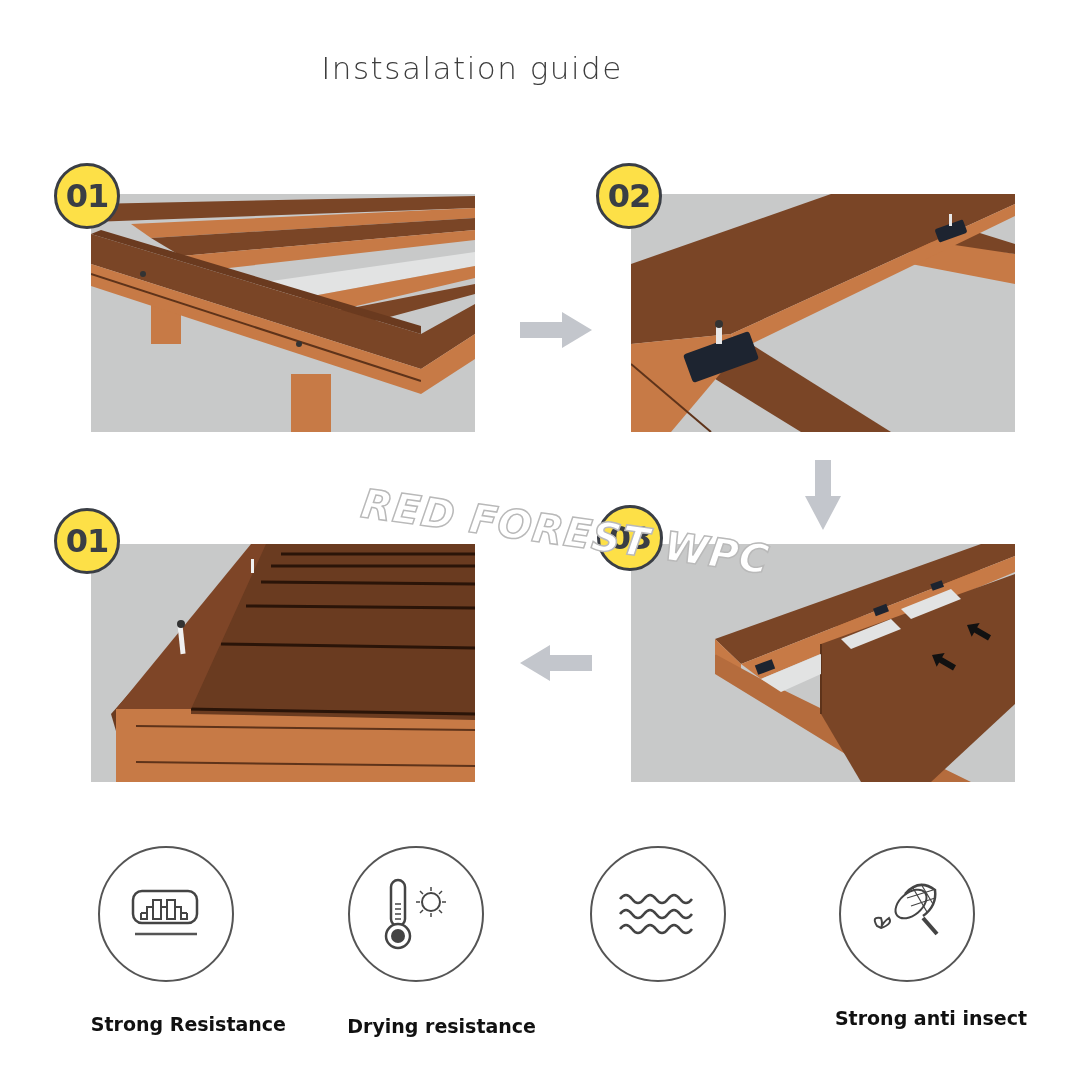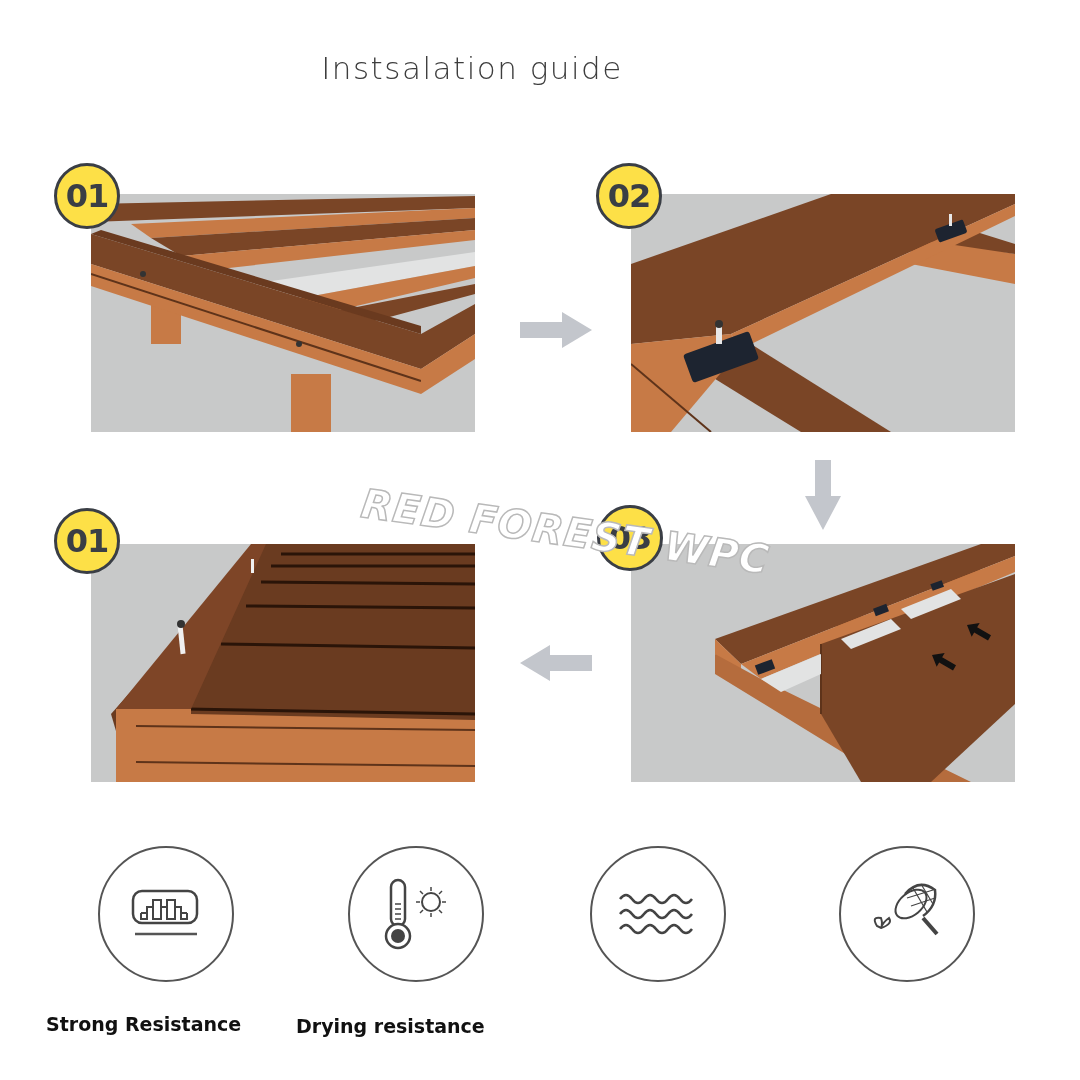--- a/index.html
+++ b/index.html
@@ -3,21 +3,21 @@
 <meta charset="utf-8">
 <style>
   html, body { margin: 0; padding: 0; background: #ffffff; }
   body { width: 1080px; height: 1080px; position: relative; overflow: hidden; font-family: "DejaVu Sans", sans-serif; }
   .title { position: absolute; left: 0; width: 944px; top: 50px; text-align: center; font-family: "DejaVu Sans", sans-serif; font-weight: 300; font-size: 31px; letter-spacing: 1.5px; color: #3d3d3d; }
   .panel { position: absolute; background: #c8c9c9; overflow: hidden; }
   .panel svg { display: block; }
   .step-badge { position: absolute; width: 66px; height: 66px; border: 3px solid #3a3e45; border-radius: 50%; background: #fde047; box-sizing: border-box; display: flex; align-items: center; justify-content: center; font-family: "DejaVu Sans", sans-serif; font-weight: bold; font-size: 32px; color: #3a3e45; letter-spacing: -1px; z-index: 3; }
   .arrow { position: absolute; }
   .watermark { position: absolute; left: 365px; top: 480px; font-family: "DejaVu Sans", sans-serif; font-weight: bold; font-style: italic; font-size: 40px; color: #ffffff; -webkit-text-stroke: 1.5px #b9b9b9; transform: rotate(8deg); transform-origin: left top; z-index: 4; letter-spacing: 1px; white-space: nowrap; }
-  .feature { position: absolute; top: 846px; width: 240px; text-align: left; }
+  .feature { position: absolute; top: 846px; width: 240px; text-align: right; }
   .feature-circle { width: 136px; height: 136px; border: 2px solid #555; border-radius: 50%; margin: 0 auto; box-sizing: border-box; display: flex; align-items: center; justify-content: center; }
   .feature-label { font-family: "DejaVu Sans", sans-serif; font-weight: bold; font-size: 19px; color: #111; line-height: 28px; }
 </style>
 </head>
 <body>
 
 <div class="title">Instsalation guide</div>
 
 <div class="panel" style="left:91px; top:194px; width:384px; height:238px;">
   <svg width="384" height="238" viewBox="0 0 384 238">
@@ -202,13 +202,14 @@
           <line x1="46" y1="12" x2="60" y2="36"></line>
           <line x1="54" y1="8" x2="66" y2="28"></line>
           <line x1="40" y1="22" x2="66" y2="14"></line>
           <line x1="44" y1="30" x2="68" y2="22"></line>
         </g>
       <line x1="56" y1="42" x2="70" y2="58" stroke="#444" stroke-width="4"></line>
       <path d="M10 50 q-6 -10 4 -8 q2 6 0 10 q2 -6 8 -10 q4 6 -8 10 z" fill="none" stroke="#444" stroke-width="2"></path>
     </svg>
   </div>
   <div style="height:22px"></div>
+  <div class="feature-label">Strong anti insect</div>
 </div>
 
 </body></html>

